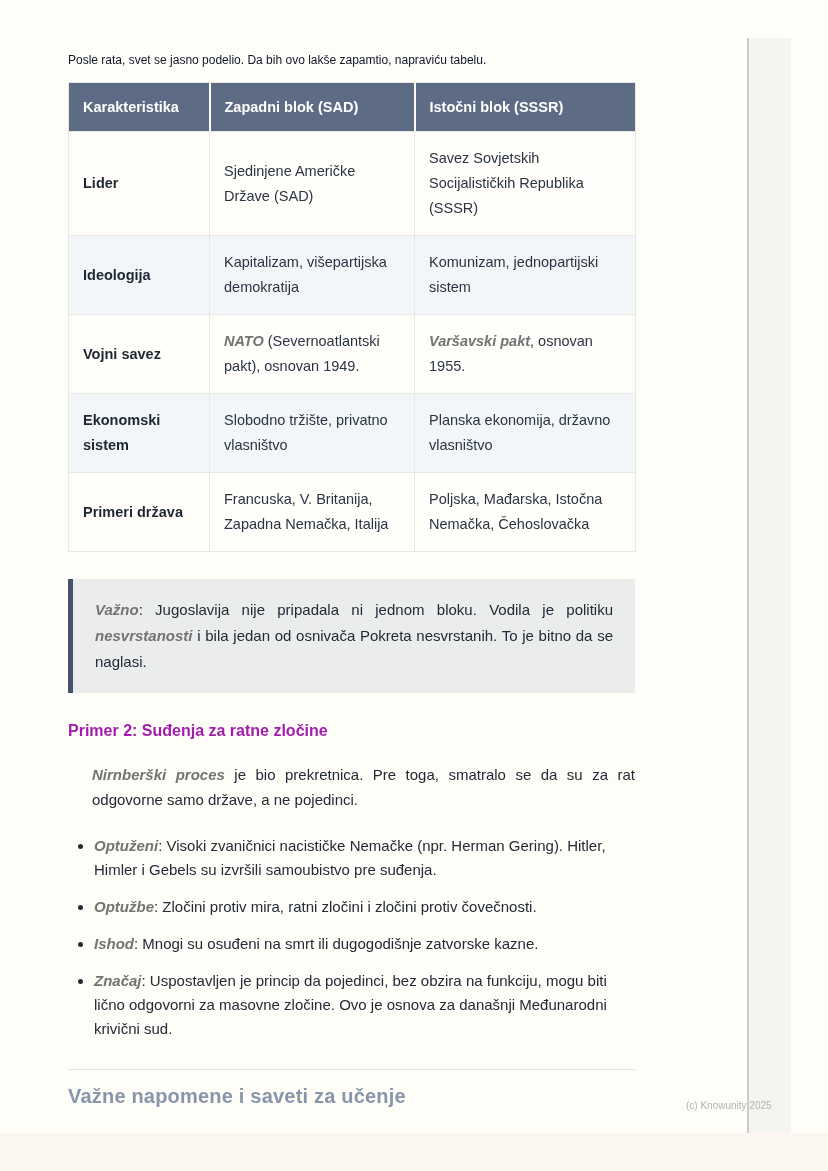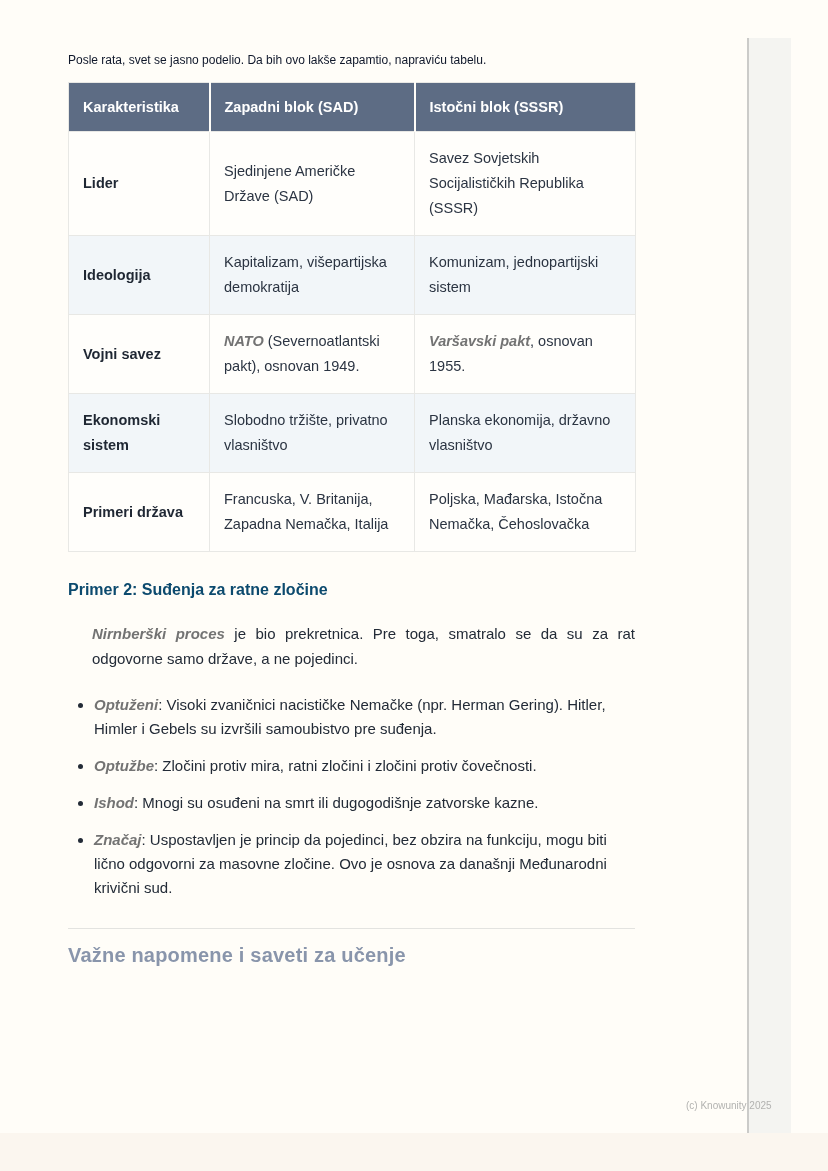--- a/index.html
+++ b/index.html
@@ -75,21 +75,21 @@
     font-size: 15px;
     line-height: 26px;
     text-align: justify;
     color: #222a36;
   }
 
   .section-heading {
     margin-top: 28px;
     font-size: 16px;
     font-weight: bold;
-    color: #0c4a6e;
+    color: #a21caf;
     line-height: 20px;
   }
 
   .lead {
     margin-top: 21px;
     font-size: 15px;
     line-height: 25px;
     text-align: justify;
     color: #232b37;
     margin-left: 24px;
@@ -172,20 +172,23 @@
         <td>Planska ekonomija, državno vlasništvo</td>
       </tr>
       <tr>
         <td class="rowlabel">Primeri država</td>
         <td>Francuska, V. Britanija, Zapadna Nemačka, Italija</td>
         <td>Poljska, Mađarska, Istočna Nemačka, Čehoslovačka</td>
       </tr>
     </tbody>
   </table>
 
+  <div class="callout">
+    <span class="b">Važno</span><span>: Jugoslavija nije pripadala ni jednom bloku. Vodila je politiku </span><span class="b">nesvrstanosti</span><span> i bila jedan od osnivača Pokreta nesvrstanih. To je bitno da se naglasi.</span>
+  </div>
 
   <div class="section-heading">Primer 2: Suđenja za ratne zločine</div>
 
   <p class="lead">
     <span class="b">Nirnberški proces</span><span> je bio prekretnica. Pre toga, smatralo se da su za rat odgovorne samo države, a ne pojedinci.</span>
   </p>
 
   <ul class="points">
     <li><span class="b">Optuženi</span><span>: Visoki zvaničnici nacističke Nemačke (npr. Herman Gering). Hitler, Himler i Gebels su izvršili samoubistvo pre suđenja.</span></li>
     <li><span class="b">Optužbe</span><span>: Zločini protiv mira, ratni zločini i zločini protiv čovečnosti.</span></li>

